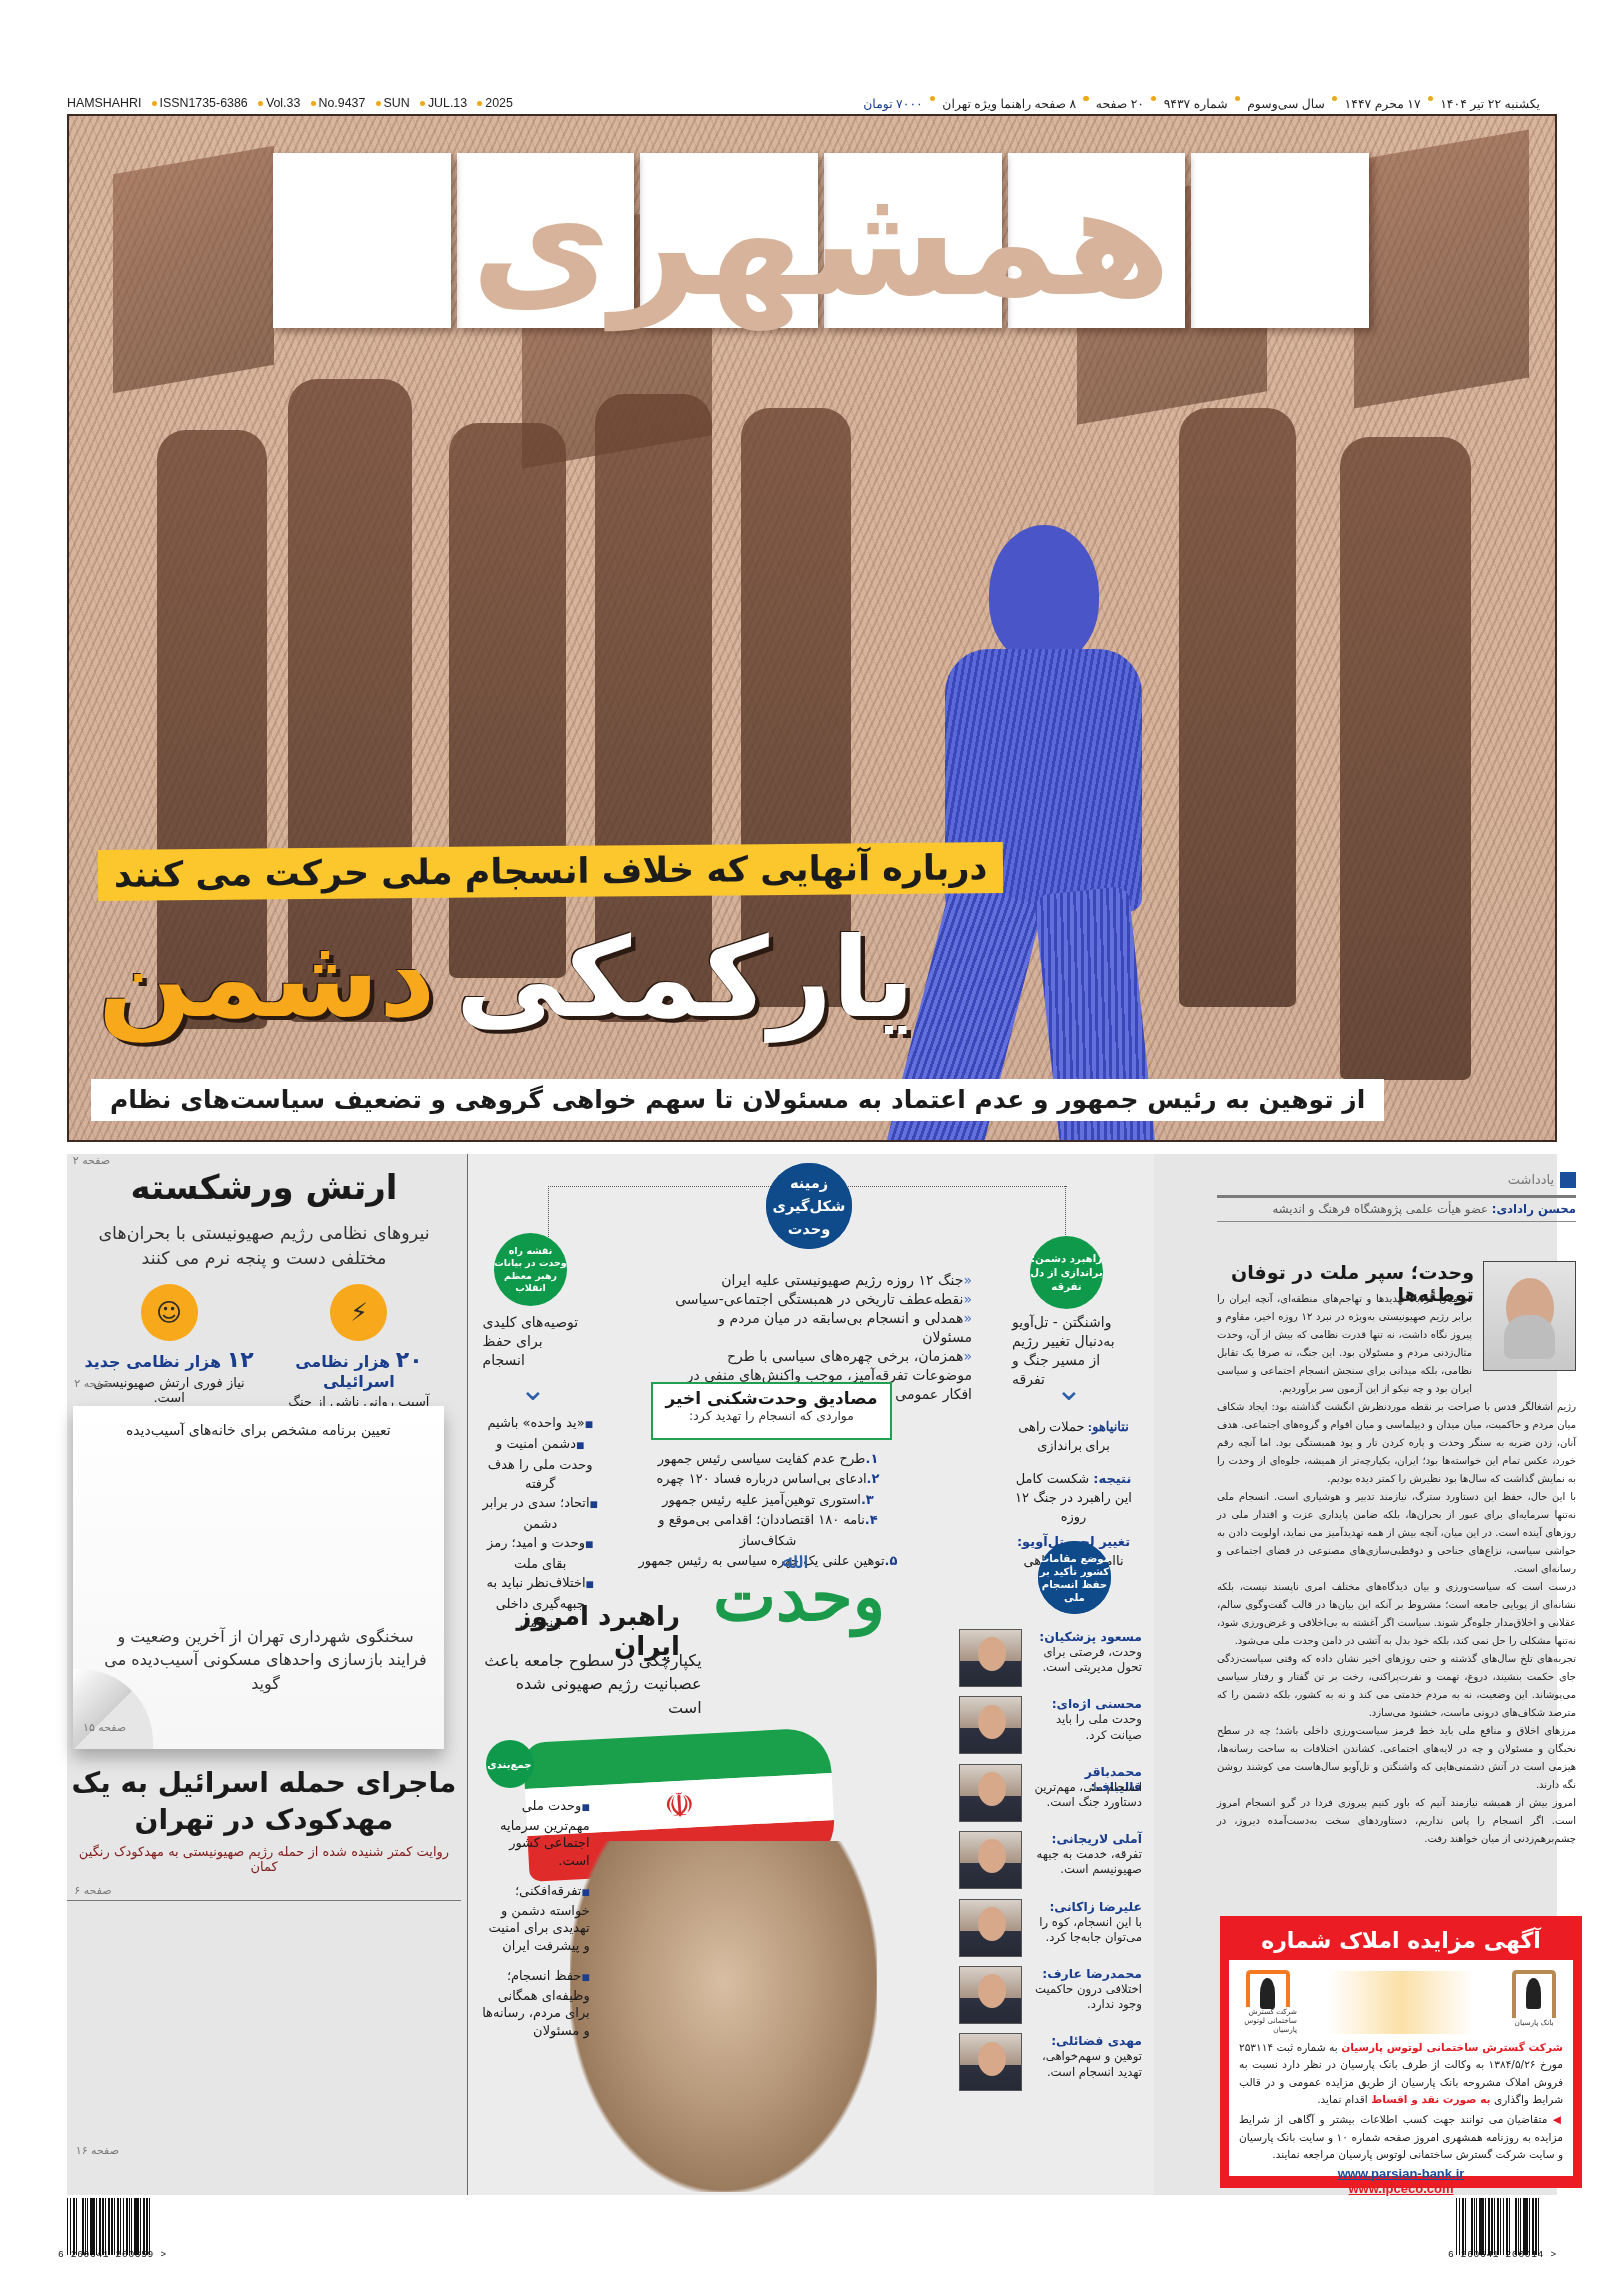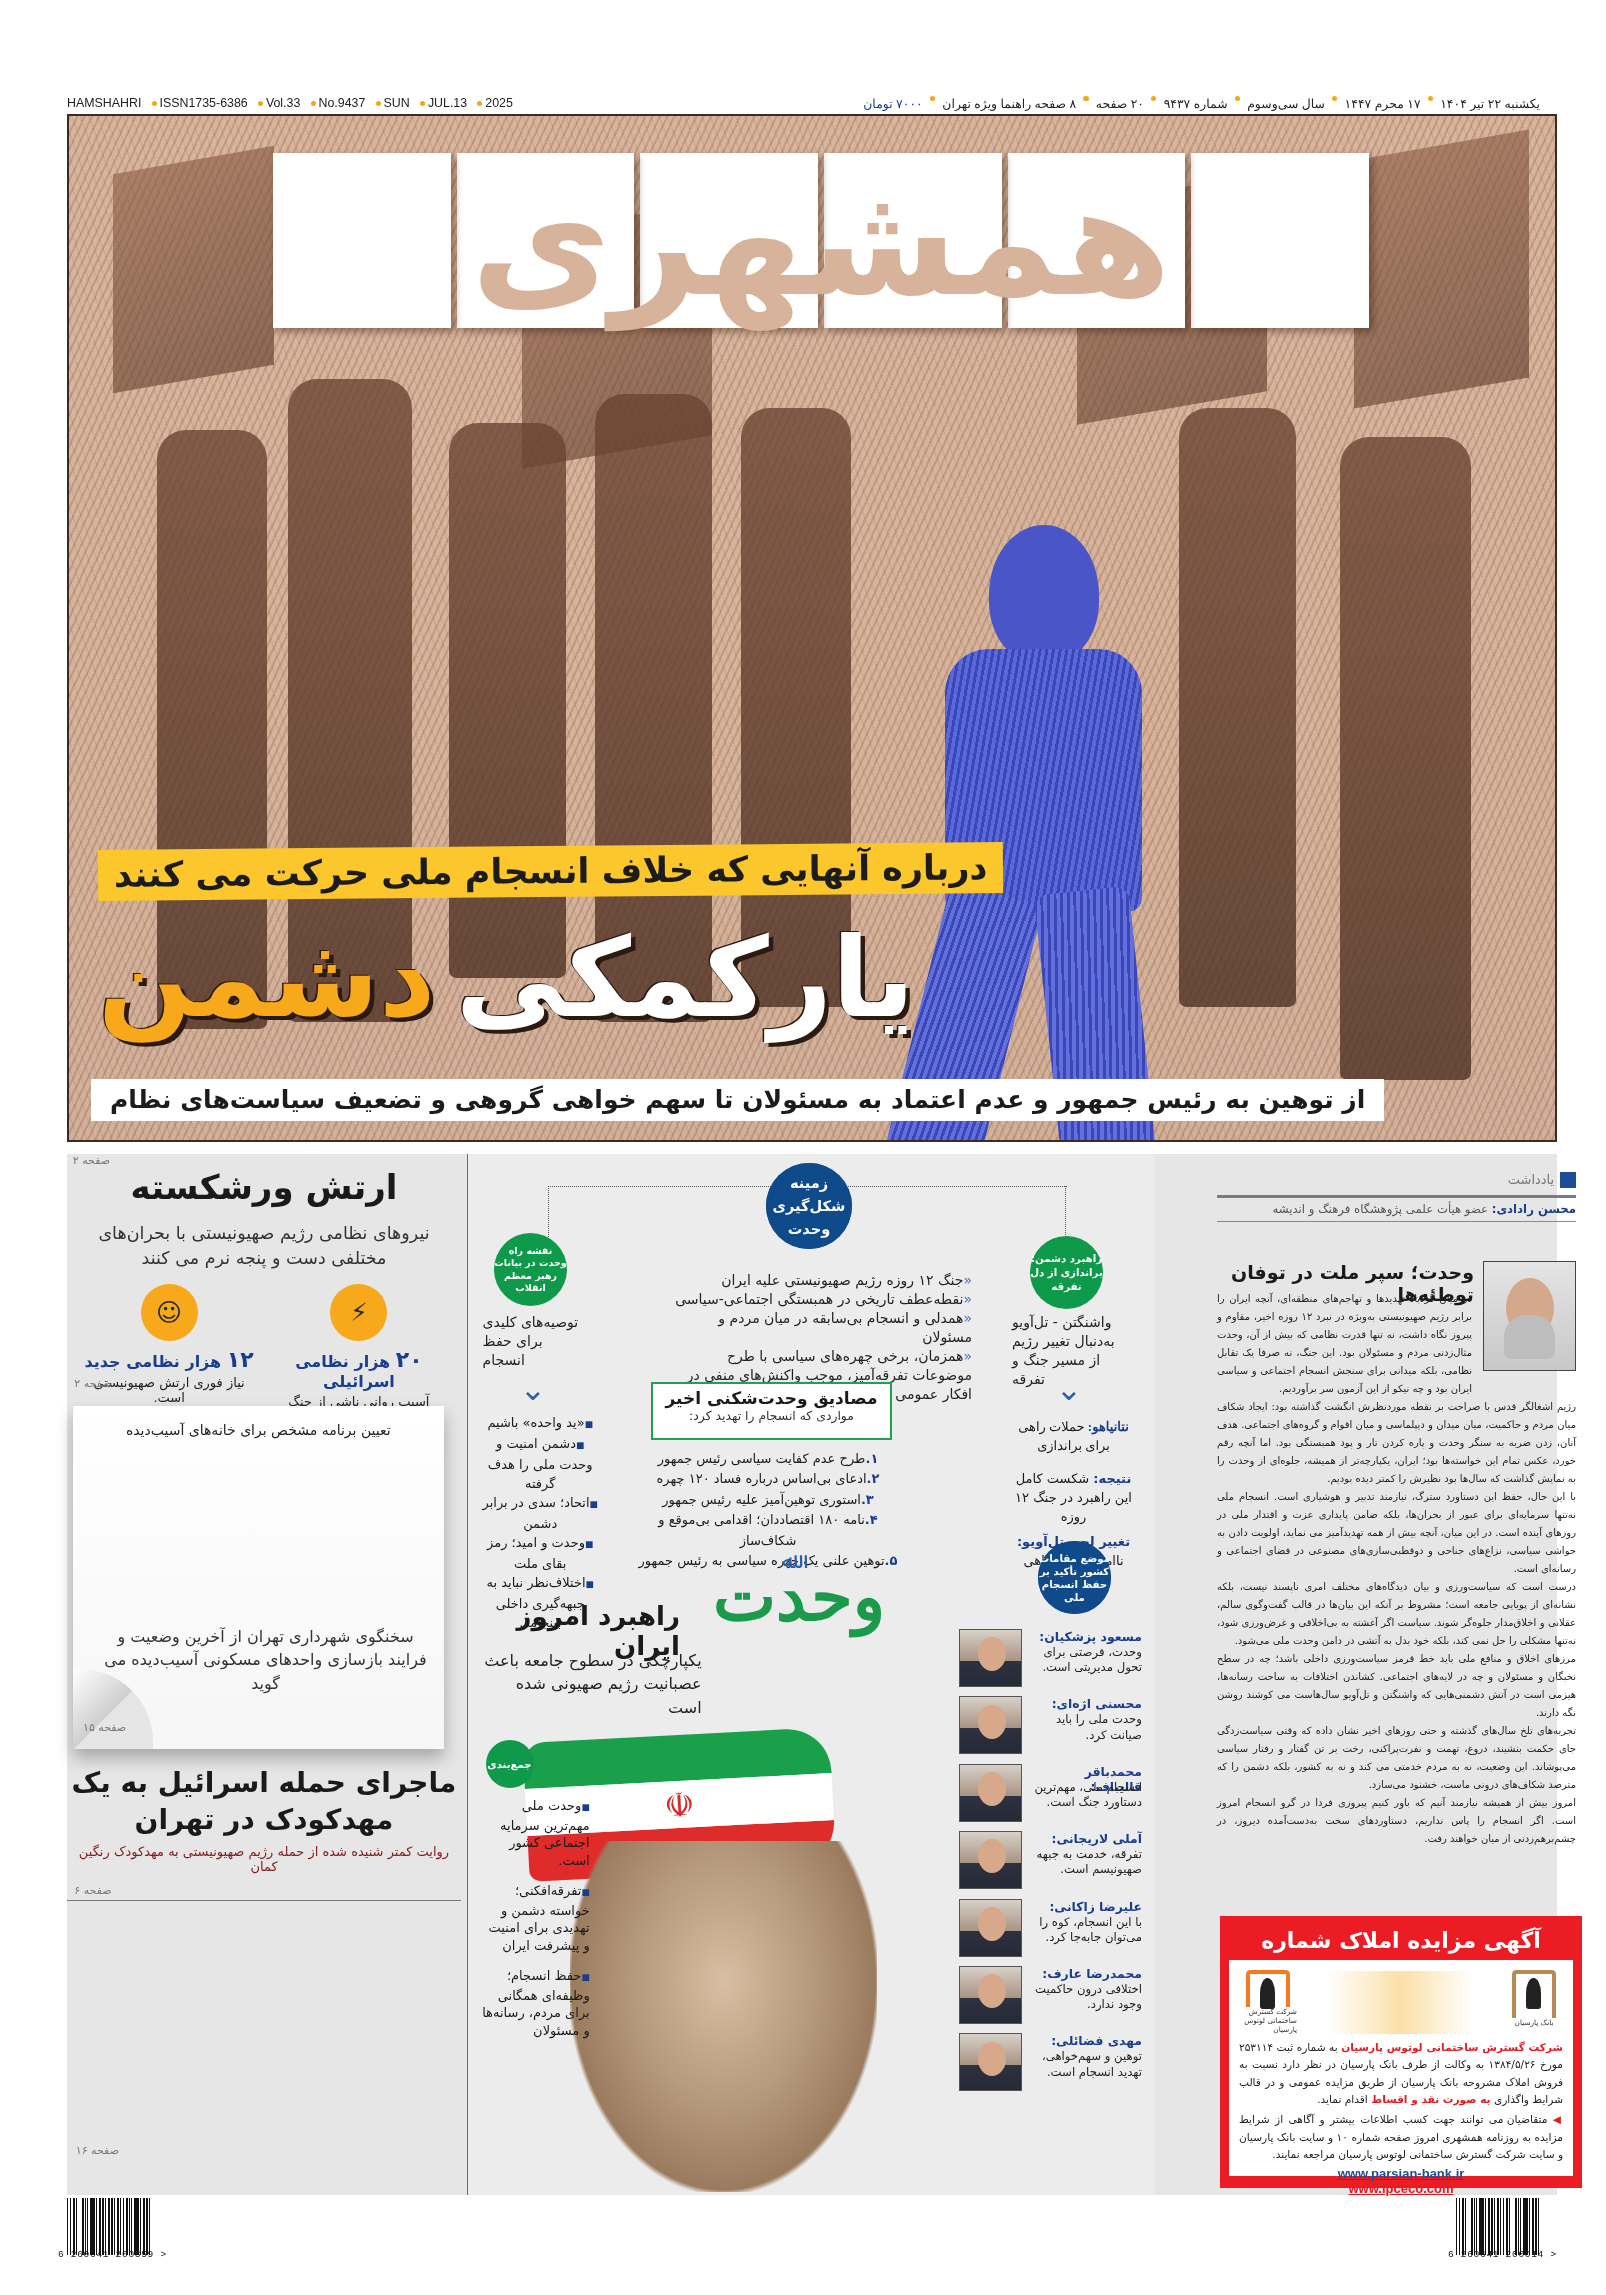--- a/index.html
+++ b/index.html
@@ -382,22 +382,22 @@
       <div class="rule"></div>
       <div class="byline"><b>محسن رادادی:</b> <span>عضو هیأت علمی پژوهشگاه فرهنگ و اندیشه</span></div>
       <div class="rule2"></div>
       <div class="portrait"></div>
       <div class="title">وحدت؛ سپر ملت در توفان توطئه‌ها</div>
       <div class="body">
         <p class="indent">در میان گردباد تهدیدها و تهاجم‌های منطقه‌ای، آنچه ایران را برابر رژیم صهیونیستی به‌ویژه در نبرد ۱۲ روزه اخیر، مقاوم و پیروز نگاه داشت، نه تنها قدرت نظامی که بیش از آن، وحدت مثال‌زدنی مردم و مسئولان بود. این جنگ، نه صرفا یک تقابل نظامی، بلکه میدانی برای سنجش انسجام اجتماعی و سیاسی ایران بود و چه نیکو از این آزمون سر برآوردیم.</p>
         <p>رژیم اشغالگر قدس با صراحت بر نقطه موردنظرش انگشت گذاشته بود: ایجاد شکاف میان مردم و حاکمیت، میان میدان و دیپلماسی و میان اقوام و گروه‌های اجتماعی. هدف آنان، زدن ضربه به سنگر وحدت و پاره کردن تار و پود همبستگی بود. اما آنچه رقم خورد، عکس تمام این خواسته‌ها بود؛ ایران، یکپارچه‌تر از همیشه، جلوه‌ای از وحدت را به نمایش گذاشت که سال‌ها بود نظیرش را کمتر دیده بودیم.</p>
         <p>با این حال، حفظ این دستاورد سترگ، نیازمند تدبیر و هوشیاری است. انسجام ملی نه‌تنها سرمایه‌ای برای عبور از بحران‌ها، بلکه ضامن پایداری عزت و اقتدار ملی در روزهای آینده است. در این میان، آنچه بیش از همه تهدیدآمیز می نماید، اولویت دادن به حواشی سیاسی، نزاع‌های جناحی و دوقطبی‌سازی‌های مصنوعی در فضای اجتماعی و رسانه‌ای است.</p>
         <p>درست است که سیاست‌ورزی و بیان دیدگاه‌های مختلف امری ناپسند نیست، بلکه نشانه‌ای از پویایی جامعه است؛ مشروط بر آنکه این بیان‌ها در قالب گفت‌وگوی سالم، عقلانی و اخلاق‌مدار جلوه‌گر شوند. سیاست اگر آغشته به بی‌اخلاقی و غرض‌ورزی شود، نه‌تنها مشکلی را حل نمی کند، بلکه خود بدل به آتشی در دامن وحدت ملی می‌شود.</p>
+        <p>تجربه‌های تلخ سال‌های گذشته و حتی روزهای اخیر نشان داده که وقتی سیاست‌زدگی جای حکمت بنشیند، دروغ، تهمت و نفرت‌پراکنی، رخت بر تن گفتار و رفتار سیاسی می‌پوشاند. این وضعیت، نه به مردم خدمتی می کند و نه به کشور، بلکه دشمن را که مترصد شکاف‌های درونی ماست، خشنود می‌سازد.</p>
         <p>مرزهای اخلاق و منافع ملی باید خط قرمز سیاست‌ورزی داخلی باشد؛ چه در سطح نخبگان و مسئولان و چه در لایه‌های اجتماعی. کشاندن اختلافات به ساحت رسانه‌ها، هیزمی است در آتش دشمنی‌هایی که واشنگتن و تل‌آویو سال‌هاست می کوشند روشن نگه دارند.</p>
-        <p>تجربه‌های تلخ سال‌های گذشته و حتی روزهای اخیر نشان داده که وقتی سیاست‌زدگی جای حکمت بنشیند، دروغ، تهمت و نفرت‌پراکنی، رخت بر تن گفتار و رفتار سیاسی می‌پوشاند. این وضعیت، نه به مردم خدمتی می کند و نه به کشور، بلکه دشمن را که مترصد شکاف‌های درونی ماست، خشنود می‌سازد.</p>
         <p>امروز بیش از همیشه نیازمند آنیم که باور کنیم پیروزی فردا در گرو انسجام امروز است. اگر انسجام را پاس نداریم، دستاوردهای سخت به‌دست‌آمده دیروز، در چشم‌برهم‌زدنی از میان خواهند رفت.</p>
       </div>
     </div>
 
     <div class="ad">
       <div class="ad-title">آگهی مزایده املاک شماره ۰۴-۱۴۰۴</div>
       <div class="ad-body">
         <div class="logos">
           <div class="logo">
               <div class="mark"></div>

